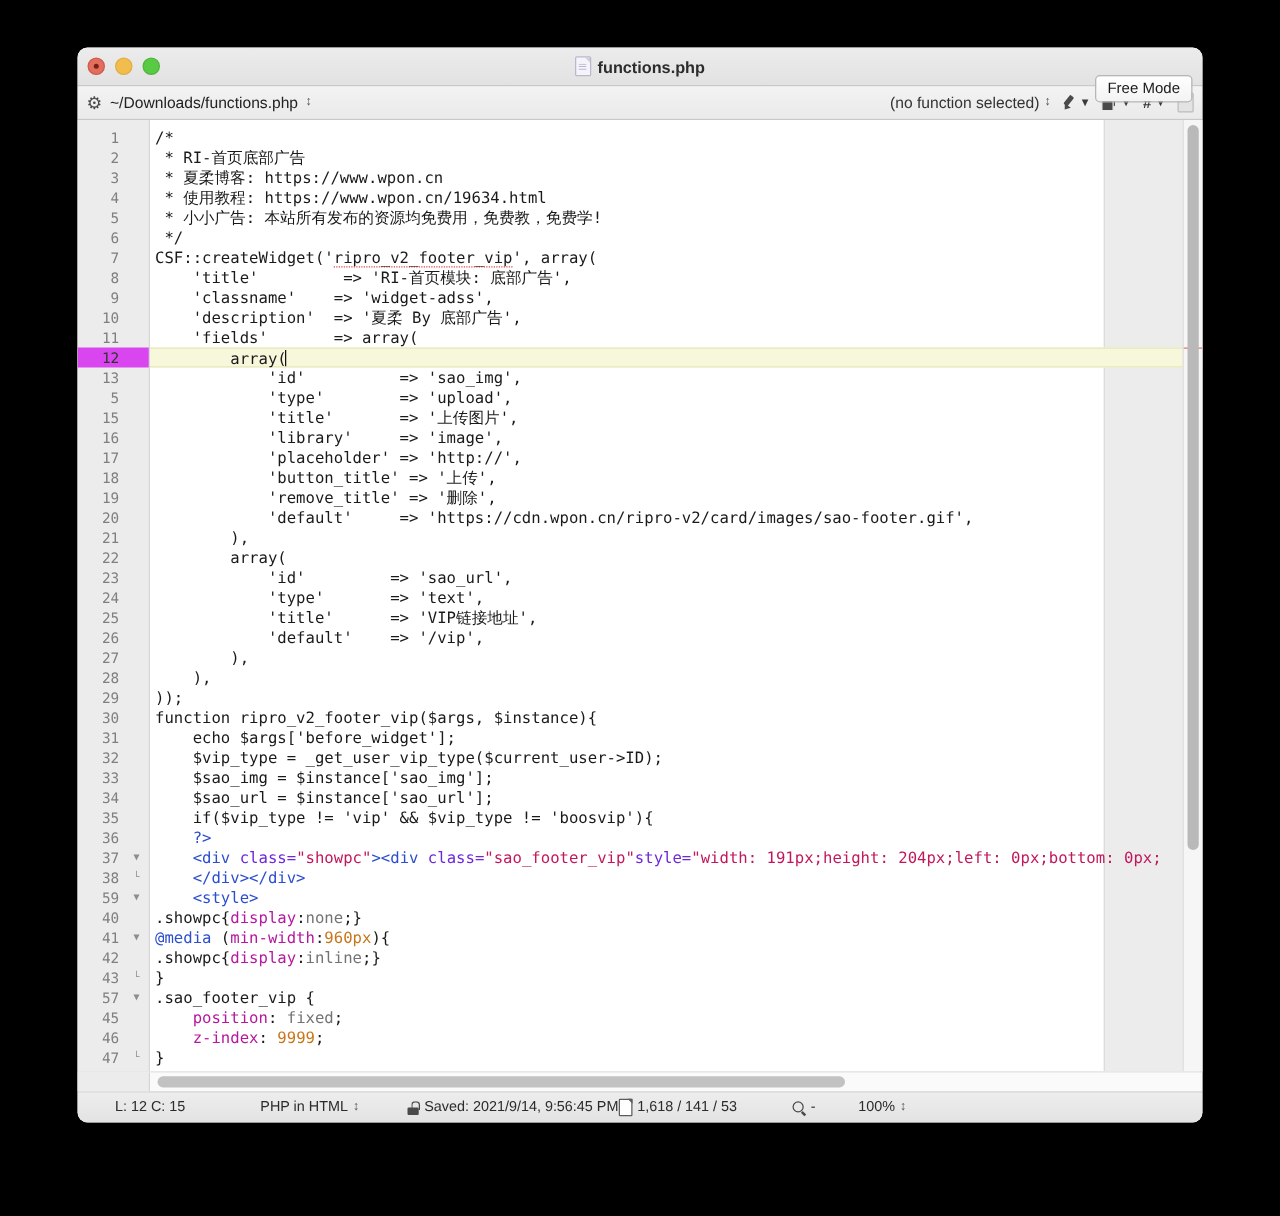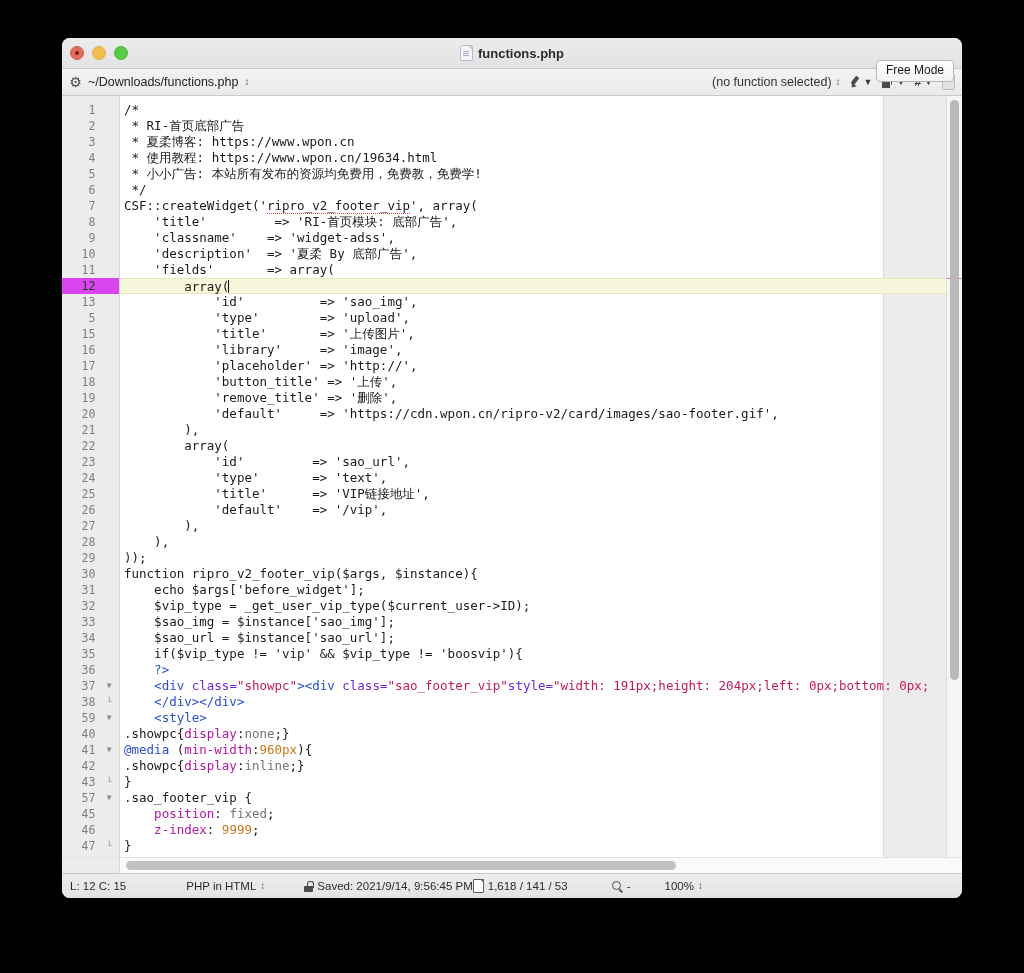--- a/index.html
+++ b/index.html
@@ -353,21 +353,21 @@
   
   #statusbar {
     height: 24px;
     min-height: 24px;
     background: linear-gradient(#ededed, #e3e3e3);
     border-top: 1px solid #c9c9c9;
     display: flex;
     align-items: center;
     font-size: 11.5px;
     color: #2b2b2b;
-    padding: 0 2px;
+    padding: 0 24px;
     gap: 0;
   }
   .sb-item {
     display: flex;
     align-items: center;
     gap: 4px;
     white-space: nowrap;
   }
   .lock-glyph {
     width: 9px; height: 11px;

